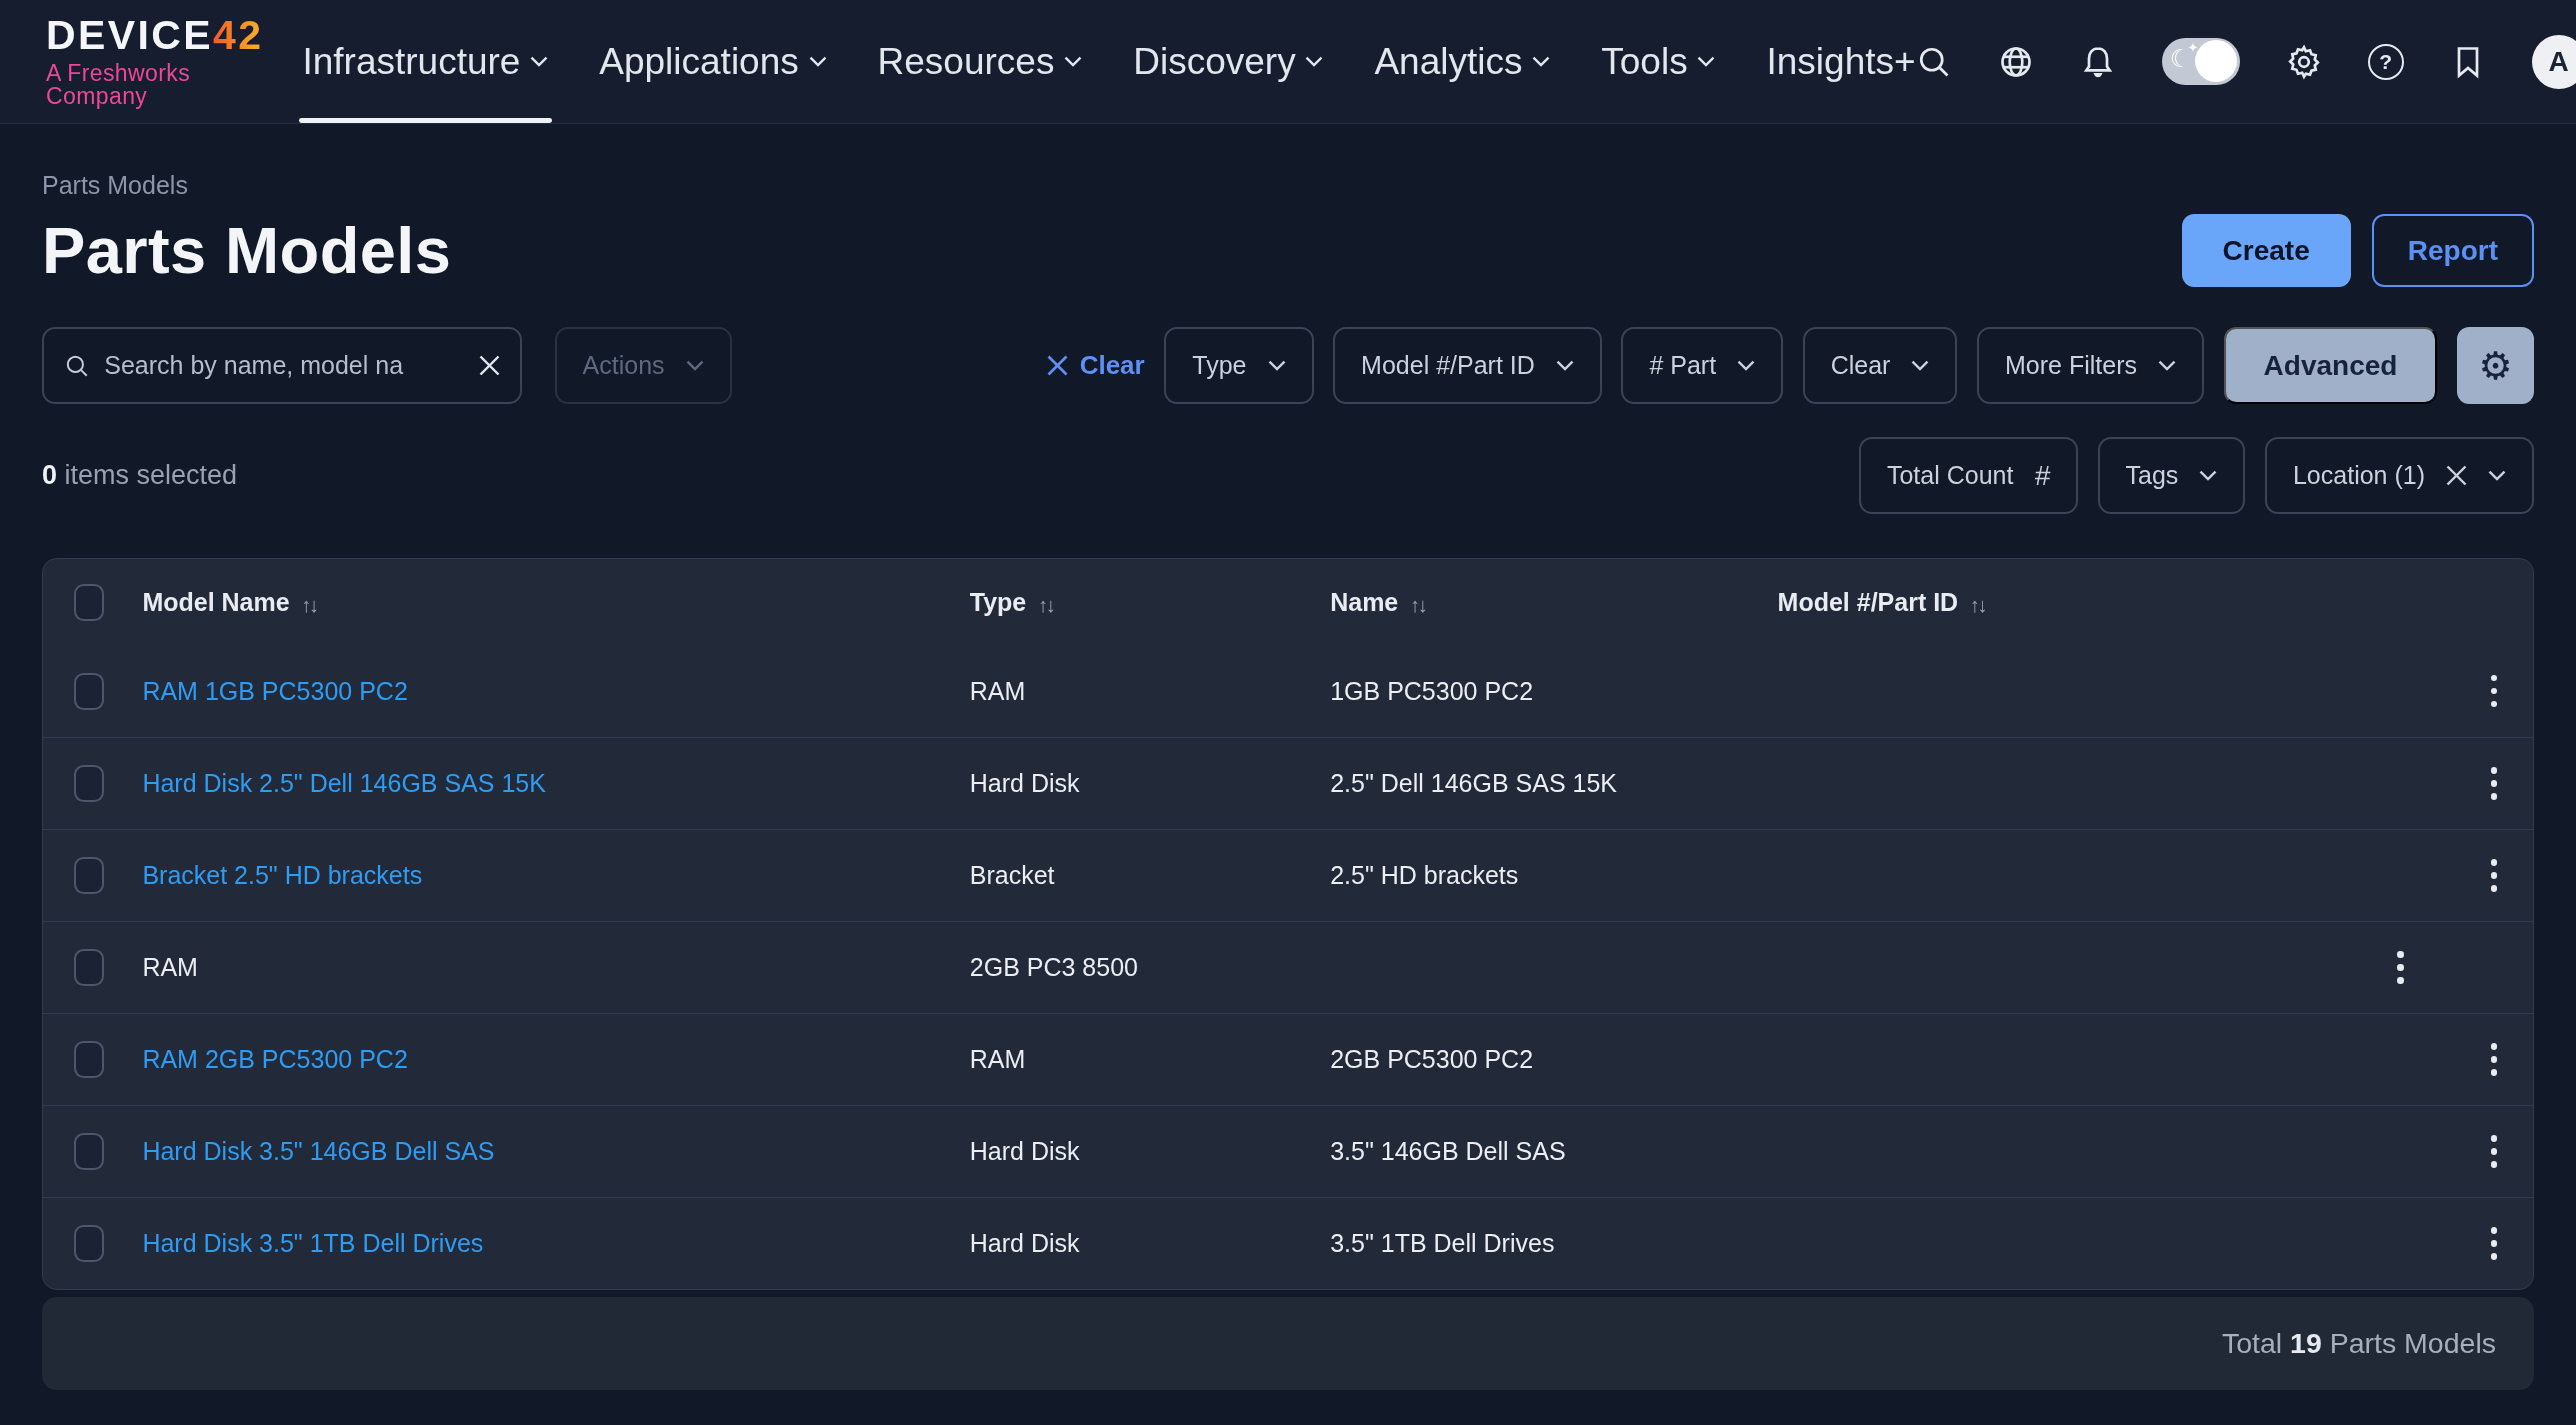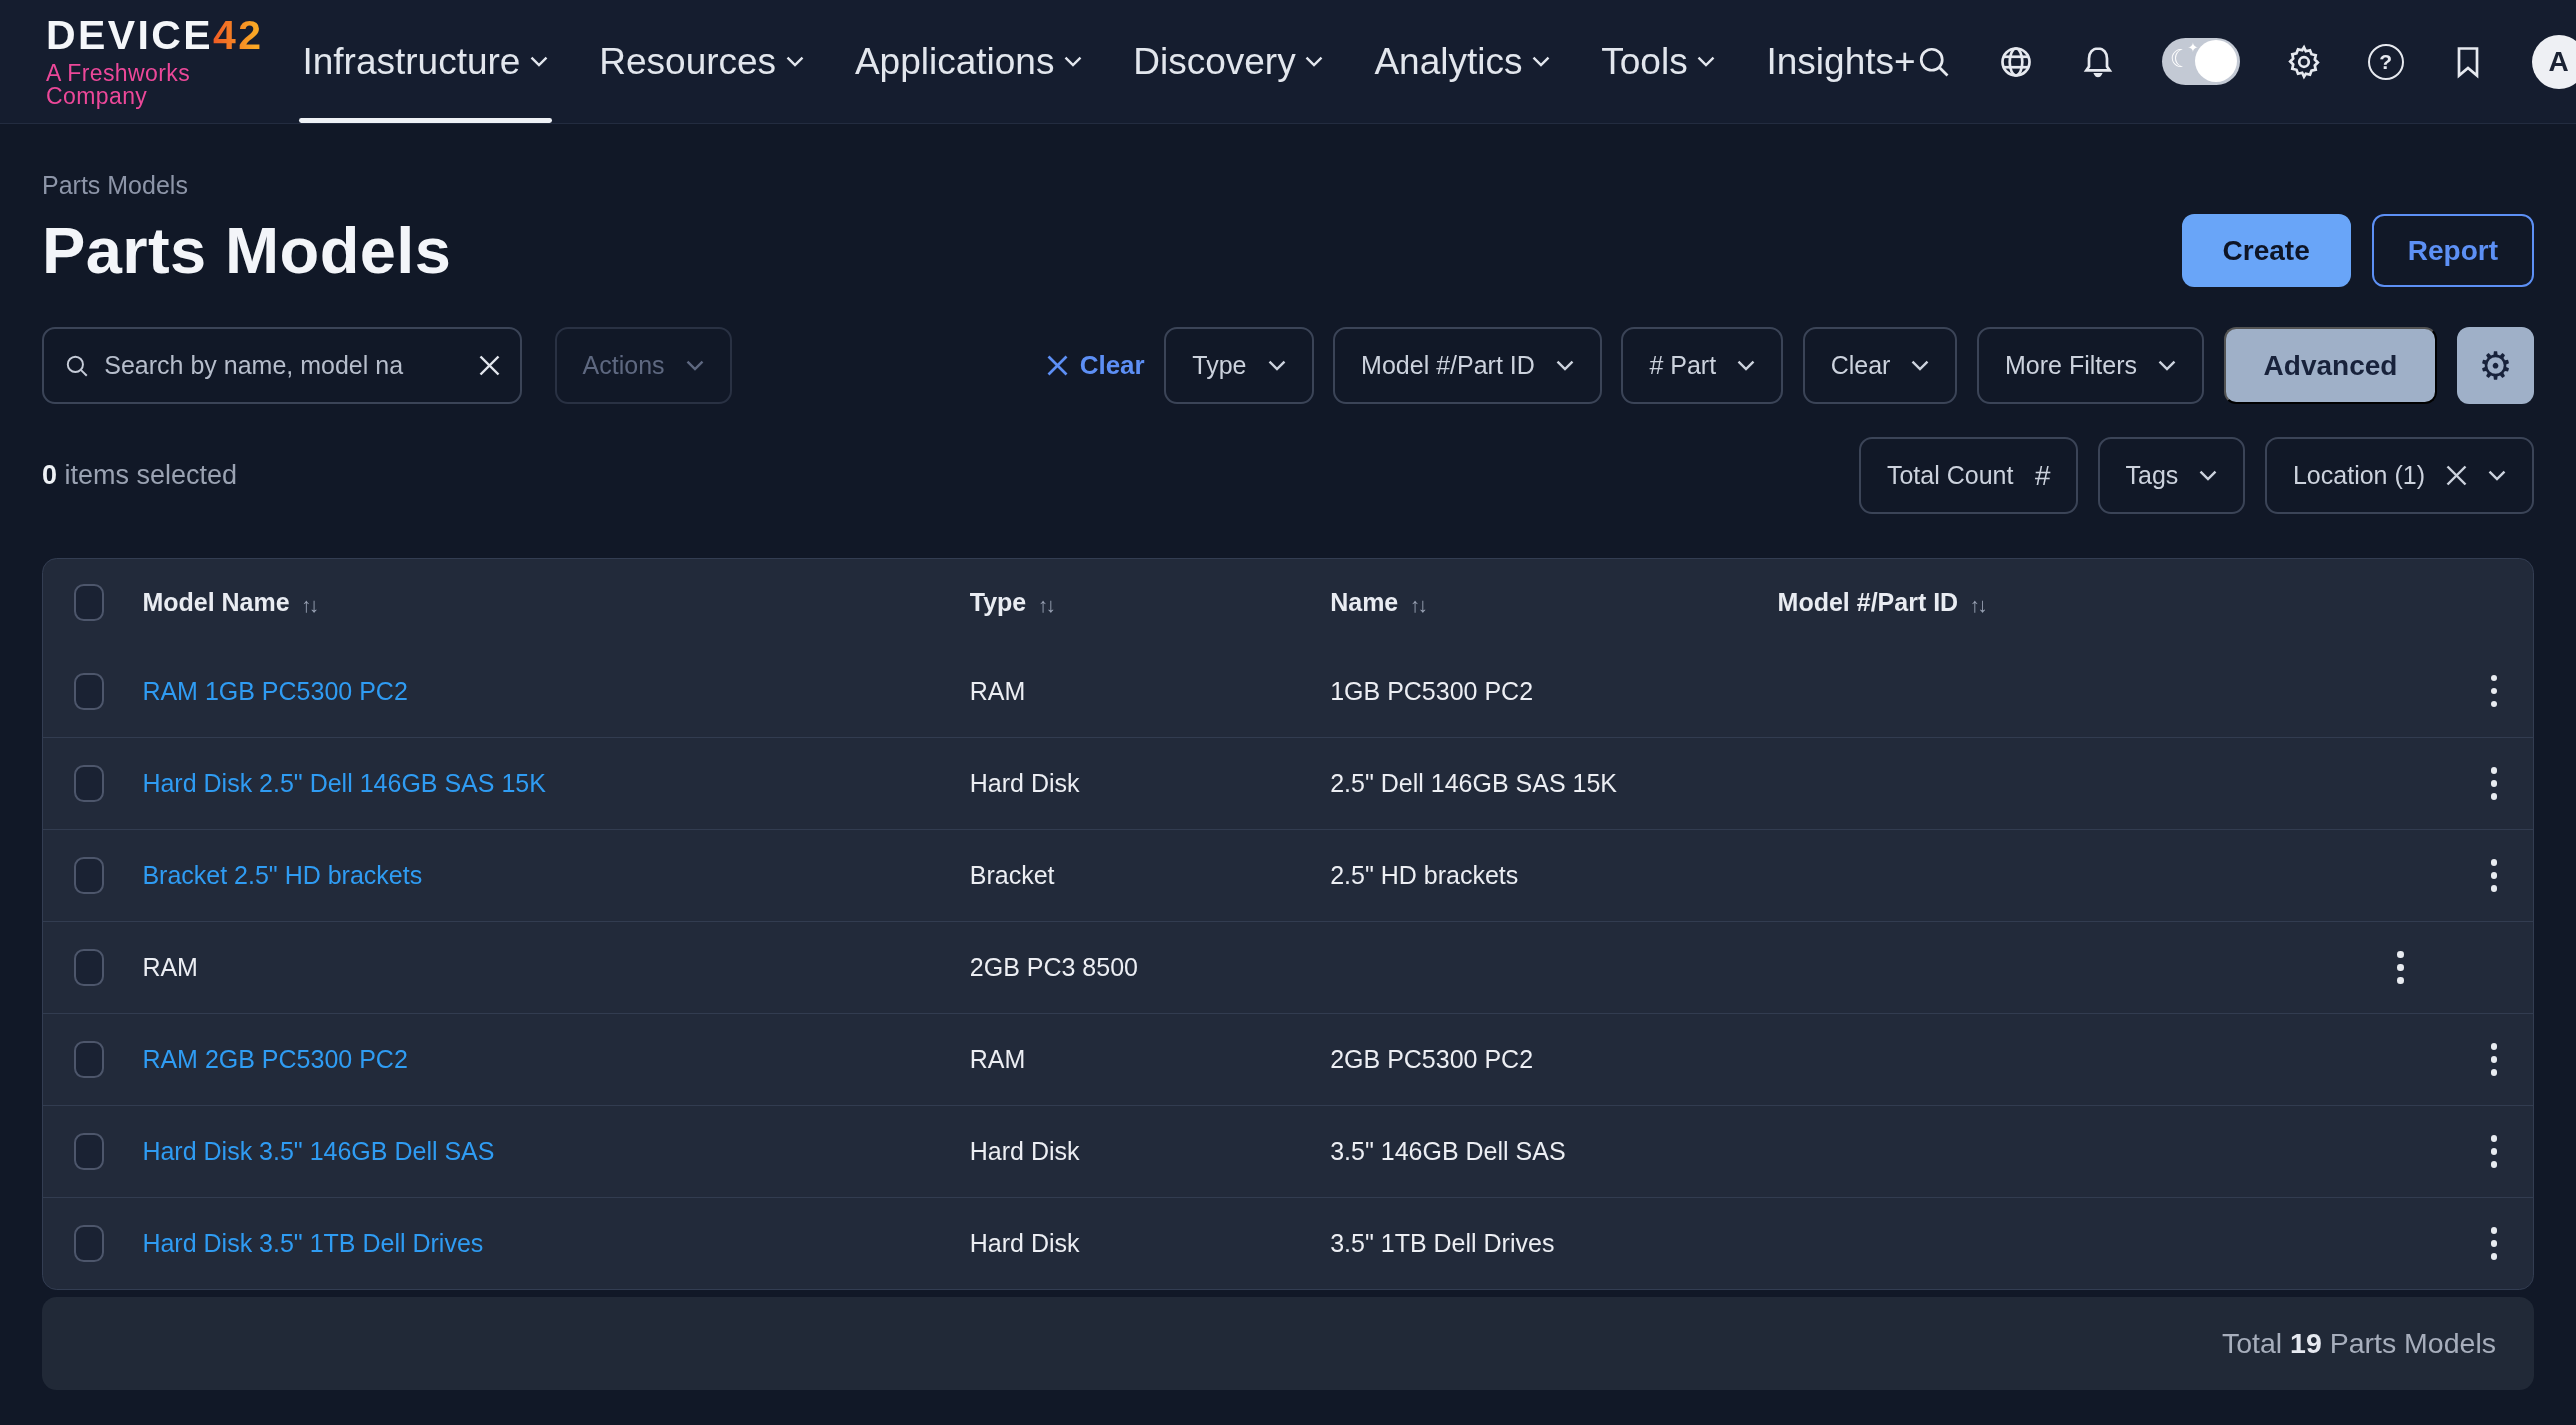--- a/index.html
+++ b/index.html
@@ -144,27 +144,27 @@
     <div class="brand-sub">A Freshworks Company</div>
   </div>
   <div class="nav-menu">
     <div class="nav-item active">
       <span>Infrastructure</span>
       <svg class="chev" viewBox="0 0 12 7">
           <path d="M1 1l5 5 5-5" fill="none" stroke="currentColor" stroke-width="1.6"></path>
         </svg>
     </div>
     <div class="nav-item">
+      <span>Applications</span>
+      <svg class="chev" viewBox="0 0 12 7">
+          <path d="M1 1l5 5 5-5" fill="none" stroke="currentColor" stroke-width="1.6"></path>
+        </svg>
+    </div>
+    <div class="nav-item">
       <span>Resources</span>
-      <svg class="chev" viewBox="0 0 12 7">
-          <path d="M1 1l5 5 5-5" fill="none" stroke="currentColor" stroke-width="1.6"></path>
-        </svg>
-    </div>
-    <div class="nav-item">
-      <span>Applications</span>
       <svg class="chev" viewBox="0 0 12 7">
           <path d="M1 1l5 5 5-5" fill="none" stroke="currentColor" stroke-width="1.6"></path>
         </svg>
     </div>
     <div class="nav-item">
       <span>Discovery</span>
       <svg class="chev" viewBox="0 0 12 7">
           <path d="M1 1l5 5 5-5" fill="none" stroke="currentColor" stroke-width="1.6"></path>
         </svg>
     </div>

